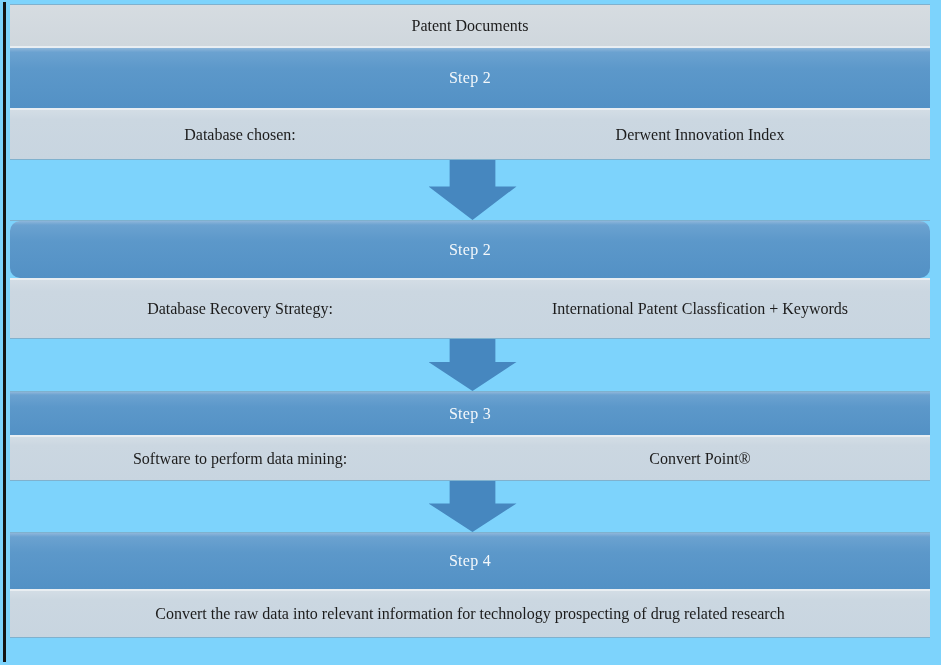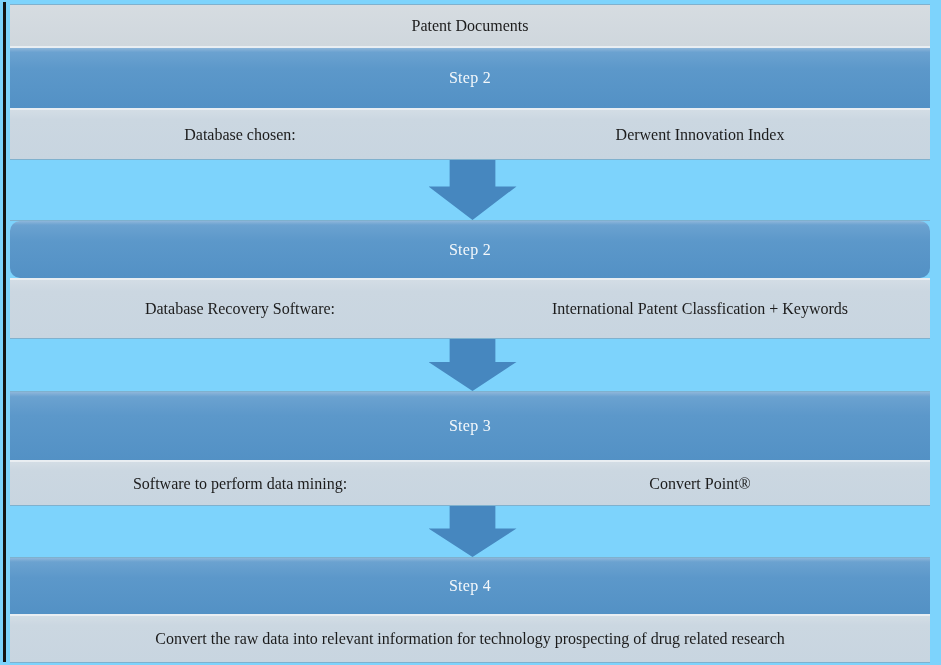--- a/index.html
+++ b/index.html
@@ -41,21 +41,21 @@
   .two-col { justify-content:space-between; }
   .two-col .cell {
     flex:1 1 50%;
     text-align:center;
   }
   .h-header { height:41px; }
   .h-step1  { height:62px; }
   .h-row1   { height:51px; }
   .h-step2  { height:57px;border-radius:10px; }
   .h-row2   { height:60px; }
-  .h-step3  { height:68px; }
+  .h-step3  { height:43px; }
   .h-row3   { height:45px; }
   .h-step4  { height:56px; }
   .h-row4   { height:48px; font-size:16px; }
   .gap {
     display:flex; justify-content:center; align-items:stretch;
   }
   .gap-1 { height:60px; }
   .gap-2 { height:52px; }
   .gap-3 { height:51px; }
   .arrow-down {
@@ -88,21 +88,21 @@
 
     <div class="gap gap-1">
       <div class="arrow-down"></div>
     </div>
 
     <div class="group">
       <div class="bar bar-blue h-step2">
         <span>Step 2</span>
       </div>
       <div class="bar bar-light two-col h-row2">
-        <div class="cell">Database Recovery Software:</div>
+        <div class="cell">Database Recovery Strategy:</div>
         <div class="cell">International Patent Classfication + Keywords</div>
       </div>
     </div>
 
     <div class="gap gap-2">
       <div class="arrow-down"></div>
     </div>
 
     <div class="group">
       <div class="bar bar-blue h-step3">

